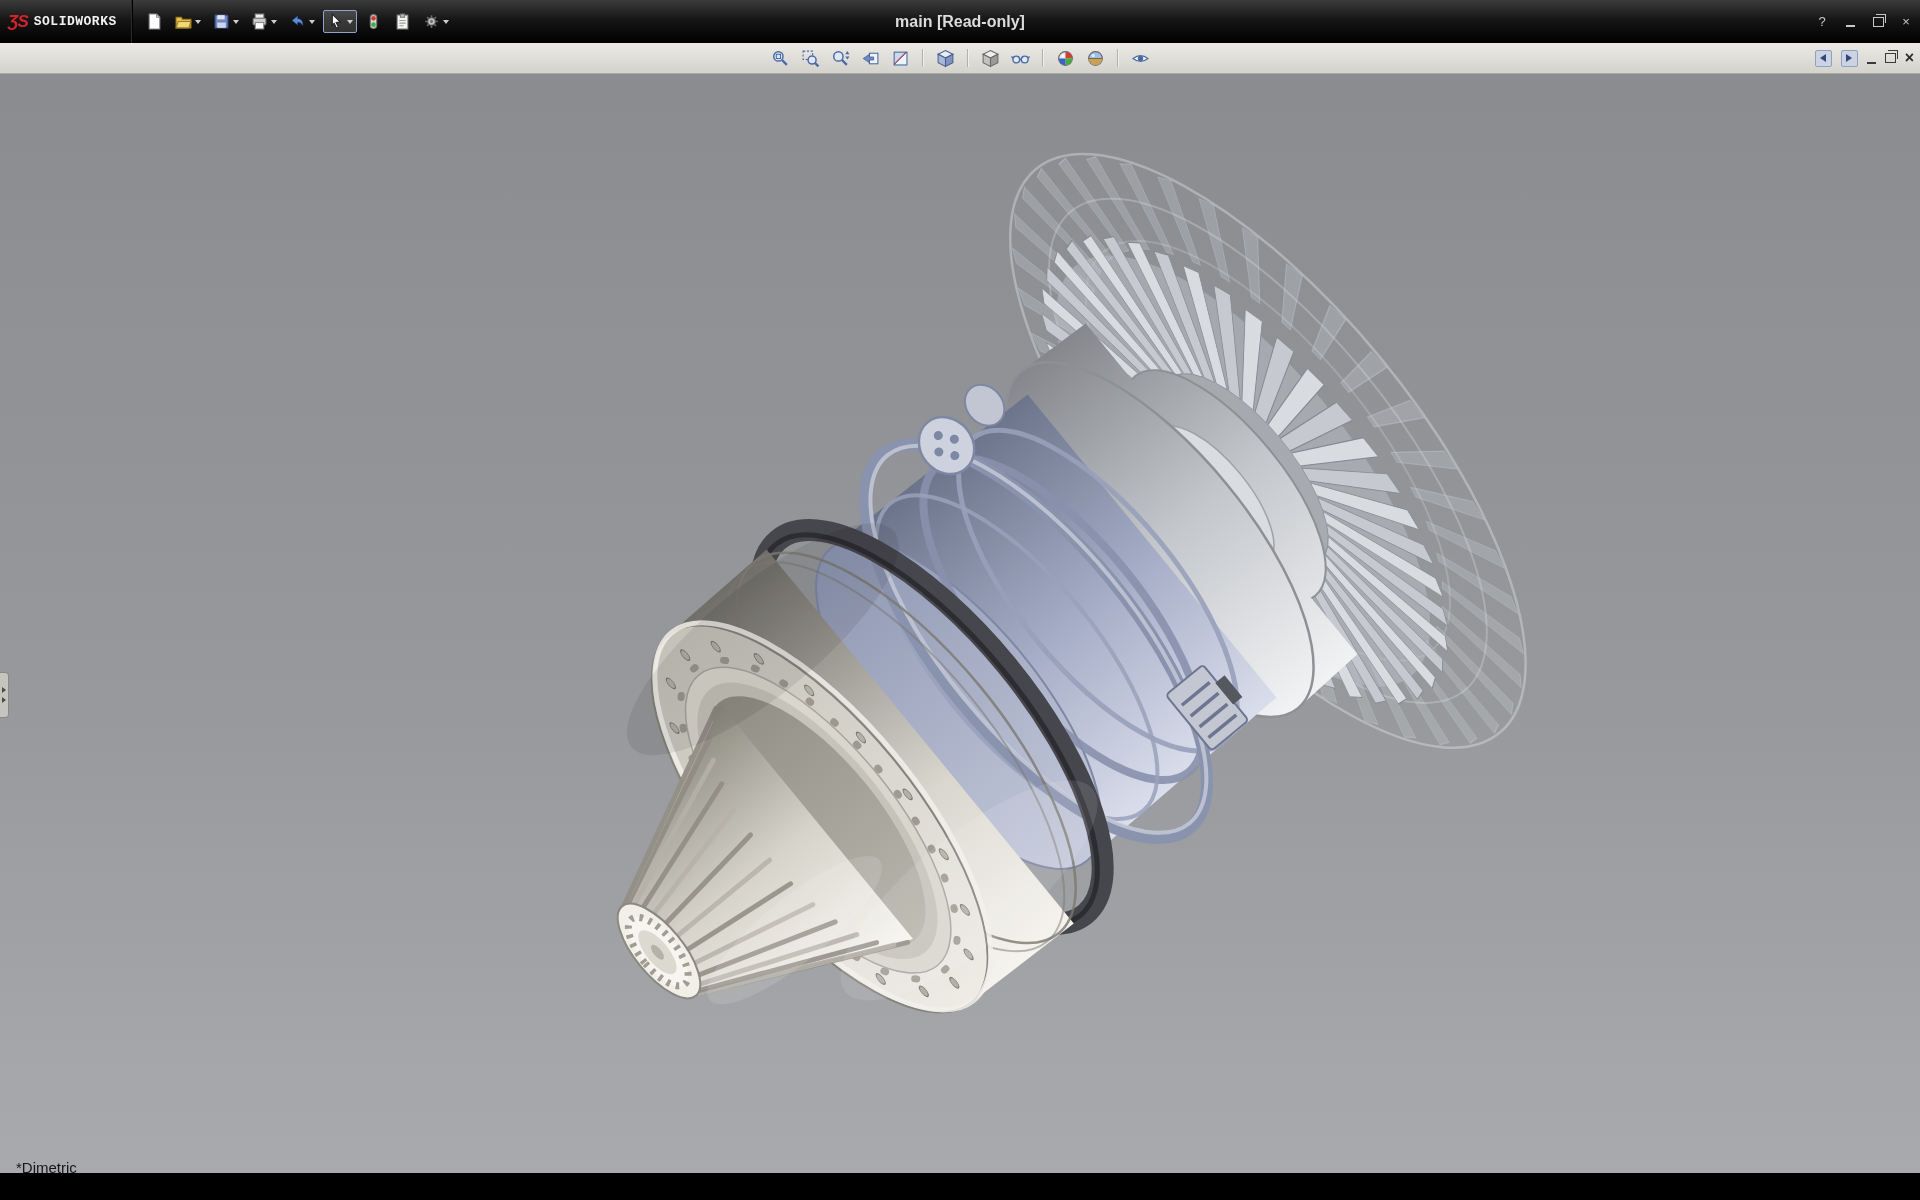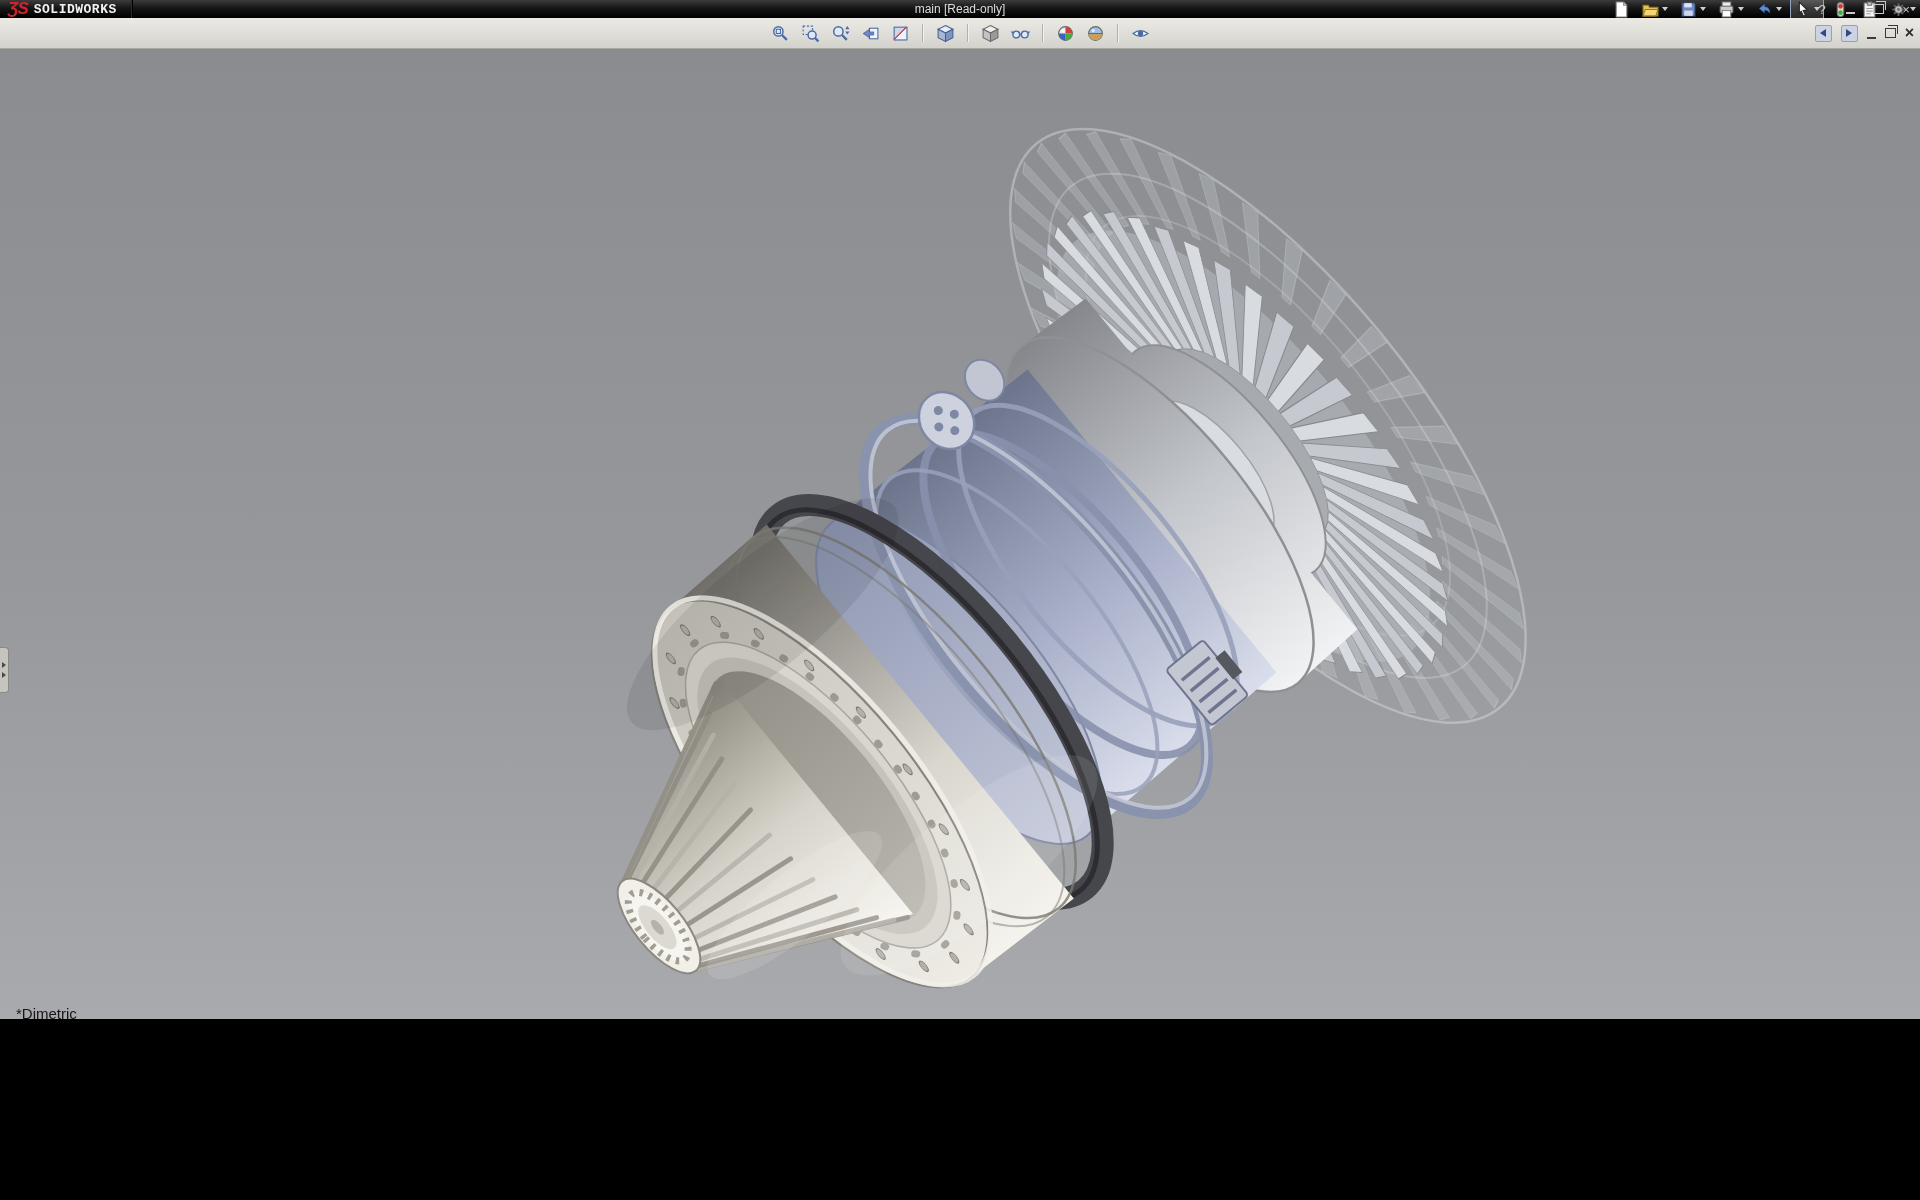--- a/index.html
+++ b/index.html
@@ -1,30 +1,30 @@
 <!DOCTYPE html>
 <html><head>
 <meta charset="utf-8">
 <style>
   html,body{margin:0;padding:0;width:1920px;height:1200px;overflow:hidden;background:#000;
     font-family:"Liberation Sans", sans-serif; user-select:none;}
   
-  .titlebar{height:18px;background:linear-gradient(#3c3c3c,#161616 45%,#000);display:flex;
-    align-items:center;position:relative;color:#e6e6e6;justify-content:space-between;}
+  .titlebar{height:43px;background:linear-gradient(#3c3c3c,#161616 45%,#000);display:flex;
+    align-items:center;position:relative;color:#e6e6e6;}
   .brand{display:flex;align-items:center;gap:6px;padding:0 14px 0 8px;height:100%;
     border-right:1px solid #2c2c2c;box-shadow:1px 0 0 #000;}
   .logo-mark{color:#d2232a;font-weight:bold;font-size:17px;font-style:italic;letter-spacing:-1px;}
   .brand-name{font-weight:bold;font-size:13px;letter-spacing:.5px;color:#f2f2f2;font-family:Liberation Mono, monospace;}
   .tb-tools{display:flex;align-items:center;gap:4px;padding-left:10px;}
   .tool{display:flex;align-items:center;gap:2px;padding:2px 3px;border:1px solid transparent;border-radius:2px;}
   .tool svg{width:17px;height:17px;display:block;}
   .tool.active{background:rgba(255,255,255,.16);border:1px solid #8fa3c8;}
   .caret{width:0;height:0;border-left:3px solid transparent;border-right:3px solid transparent;
     border-top:4px solid #cfcfcf;margin-left:1px;}
-  .tb-title{position:absolute;left:50%;top:50%;transform:translate(-50%,-50%);font-size:12px;color:#dcdcdc;}
+  .tb-title{position:absolute;left:50%;top:50%;transform:translate(-50%,-50%);font-size:16px;color:#dcdcdc;font-weight:bold;}
   .tb-win{position:absolute;right:6px;top:0;height:100%;display:flex;align-items:center;gap:12px;}
   .wbtn{color:#c8c8c8;font-size:13px;line-height:1;display:flex;align-items:center;justify-content:center;
     width:16px;height:16px;}
   .mini-bar{width:9px;height:2px;background:#c8c8c8;margin-top:8px;}
   .restore-box{width:9px;height:8px;border:1.5px solid #c8c8c8;position:relative;}
   .restore-box::before{content:"";position:absolute;left:2px;top:-4px;width:9px;height:8px;
     border:1.5px solid #c8c8c8;border-bottom:none;border-left:none;}
   
   .toolbar2{height:30px;background:linear-gradient(#eceae5,#d4d2cc);border-bottom:1px solid #a9a7a1;
     position:relative;display:flex;align-items:center;justify-content:center;}
@@ -36,21 +36,21 @@
   .nav-btn{width:15px;height:15px;background:#ccd3e2;border:1px solid #8fa0c0;border-radius:2px;
     display:flex;align-items:center;justify-content:center;}
   .tri-l{width:0;height:0;border-top:4px solid transparent;border-bottom:4px solid transparent;border-right:6px solid #2f4a7e;}
   .tri-r{width:0;height:0;border-top:4px solid transparent;border-bottom:4px solid transparent;border-left:6px solid #2f4a7e;}
   .dmini{width:9px;height:2px;background:#3a3a3a;margin-top:9px;}
   .drestore{width:9px;height:8px;border:1.5px solid #3a3a3a;position:relative;}
   .drestore::before{content:"";position:absolute;left:2px;top:-4px;width:9px;height:8px;
     border:1.5px solid #3a3a3a;border-bottom:none;border-left:none;}
   .dclose{color:#2d2d2d;font-size:16px;font-weight:bold;line-height:1;}
   
-  .viewport{position:relative;height:970px;
+  .viewport{position:relative;height:1099px;
     background:linear-gradient(180deg,#8a8c90 0%,#96989b 55%,#a8aaad 100%);overflow:hidden;}
   .viewport svg.scene{position:absolute;left:0;top:0;}
   .view-label{position:absolute;left:16px;bottom:-3px;font-size:15px;color:#161616;}
   .splitter{position:absolute;left:0;top:598px;width:8px;height:44px;background:#c6c4be;
     border:1px solid #8b8983;border-left:none;border-radius:0 4px 4px 0;
     display:flex;flex-direction:column;align-items:center;justify-content:center;gap:4px;}
   .splitter i{width:0;height:0;border-top:3px solid transparent;border-bottom:3px solid transparent;border-left:4px solid #4a4a4a;}
 </style>
 </head>
 <body>

